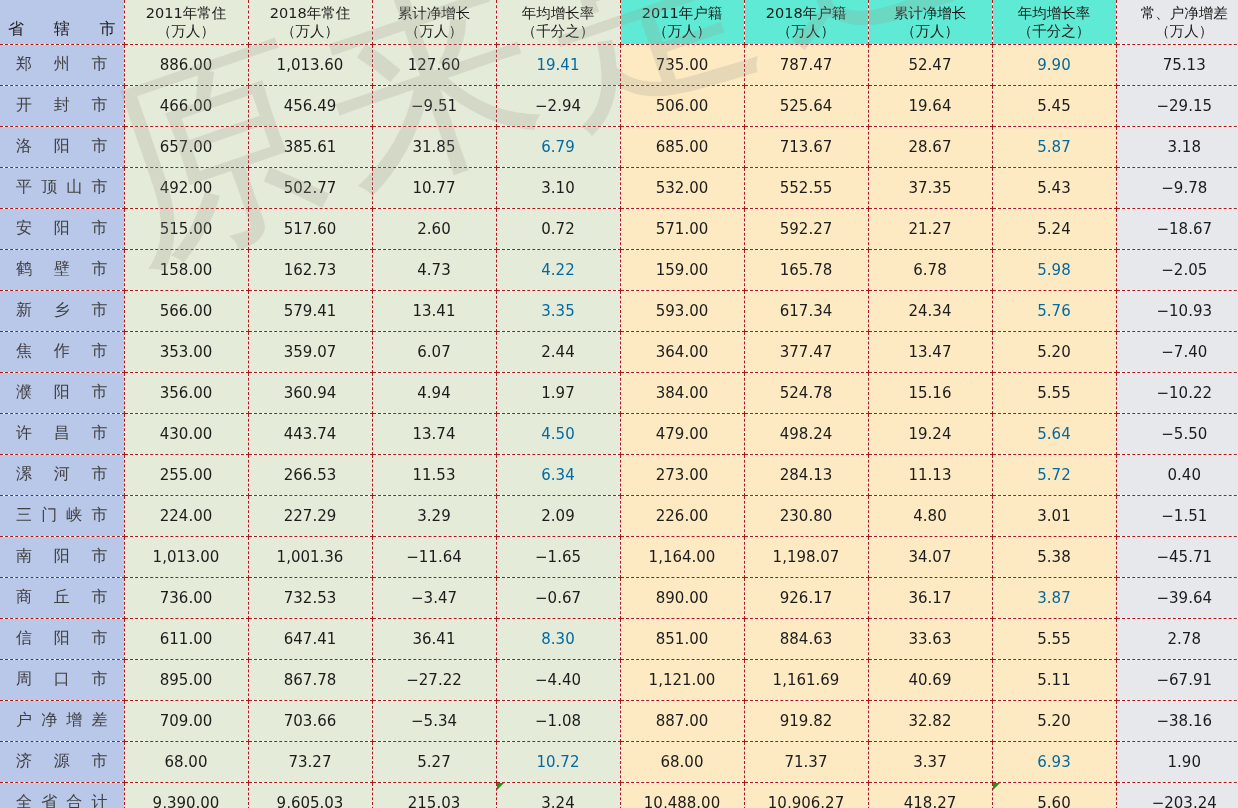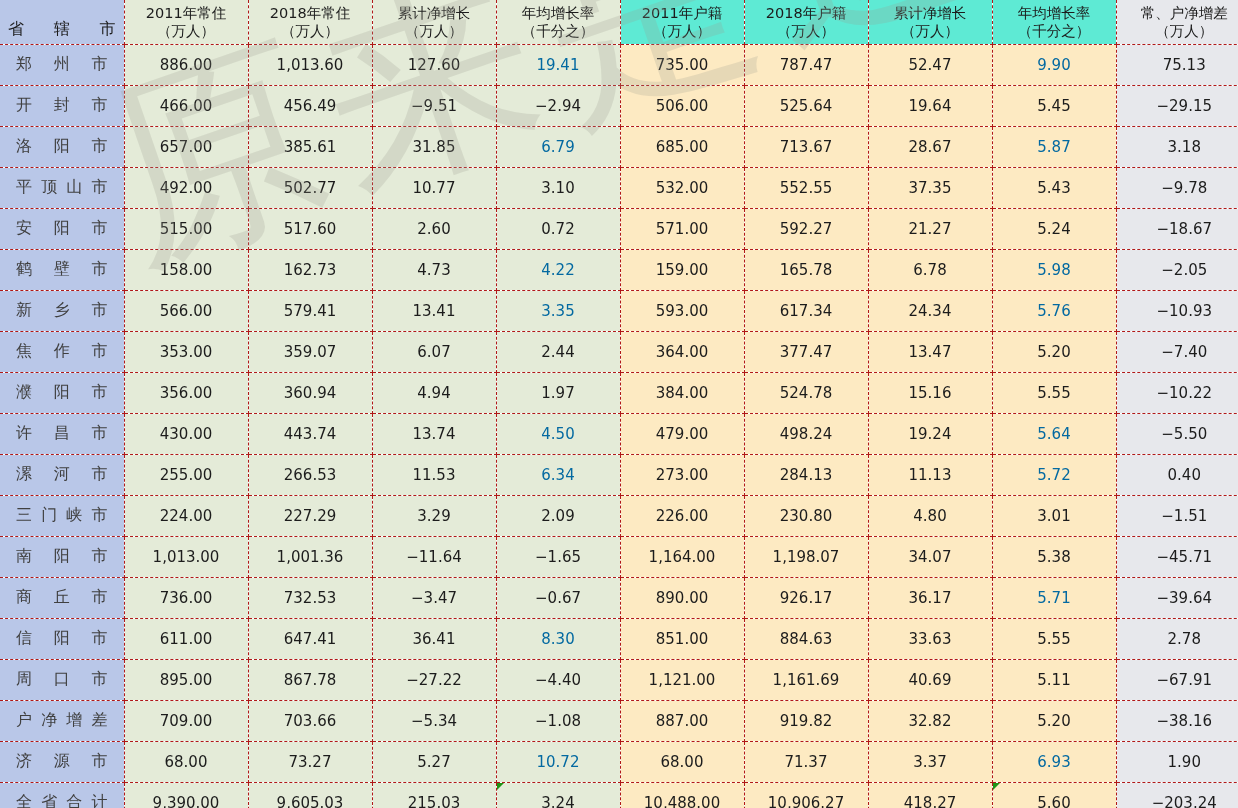--- a/index.html
+++ b/index.html
@@ -339,21 +339,21 @@
         </tr>
         <tr>
           <td class="g-name"><span>商丘市</span></td>
           <td class="g-res">736.00</td>
           <td class="g-res">732.53</td>
           <td class="g-res">−3.47</td>
           <td class="g-res">−0.67</td>
           <td class="g-hk">890.00</td>
           <td class="g-hk">926.17</td>
           <td class="g-hk">36.17</td>
-          <td class="g-hk hot">5.71</td>
+          <td class="g-hk hot">3.87</td>
           <td class="g-diff">−39.64</td>
         </tr>
         <tr>
           <td class="g-name"><span>信阳市</span></td>
           <td class="g-res">611.00</td>
           <td class="g-res">647.41</td>
           <td class="g-res">36.41</td>
           <td class="g-res hot">8.30</td>
           <td class="g-hk">851.00</td>
           <td class="g-hk">884.63</td>

